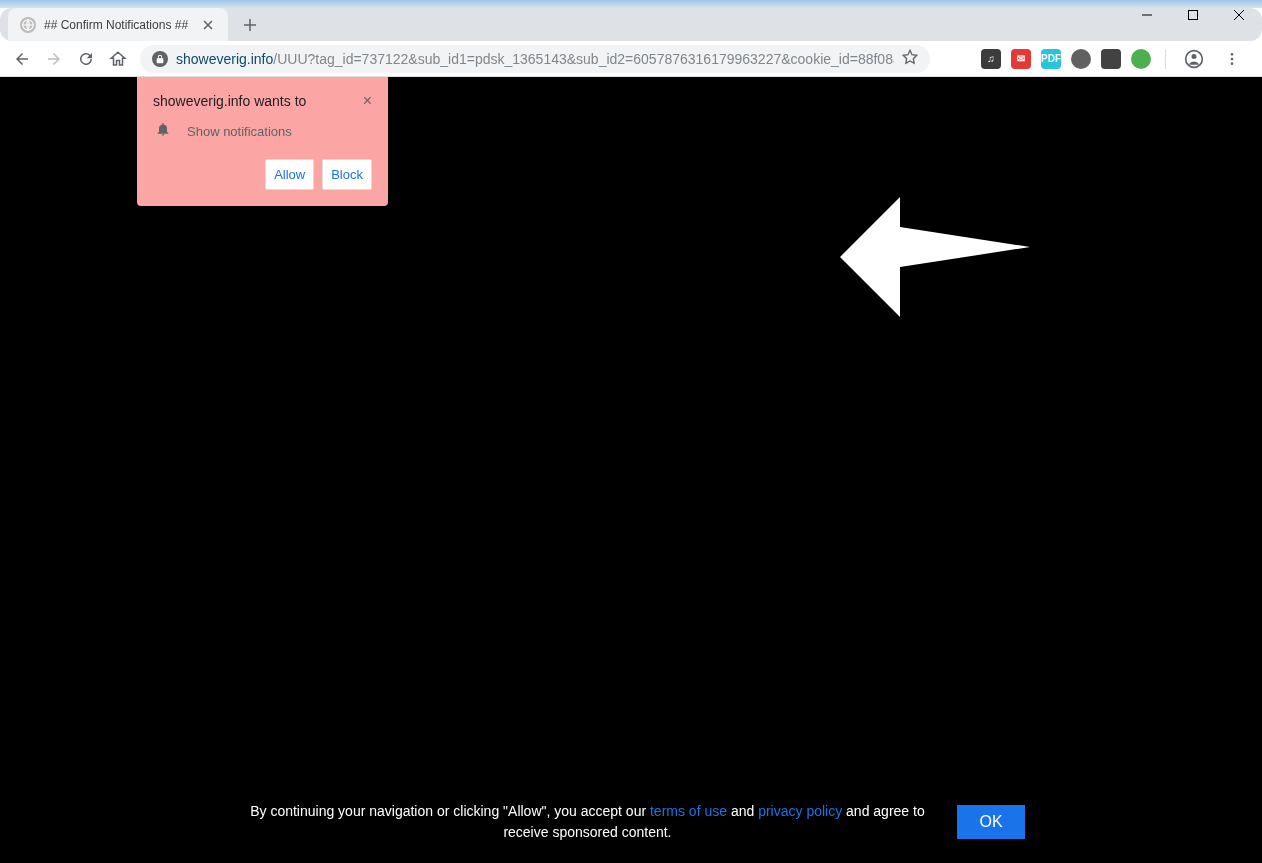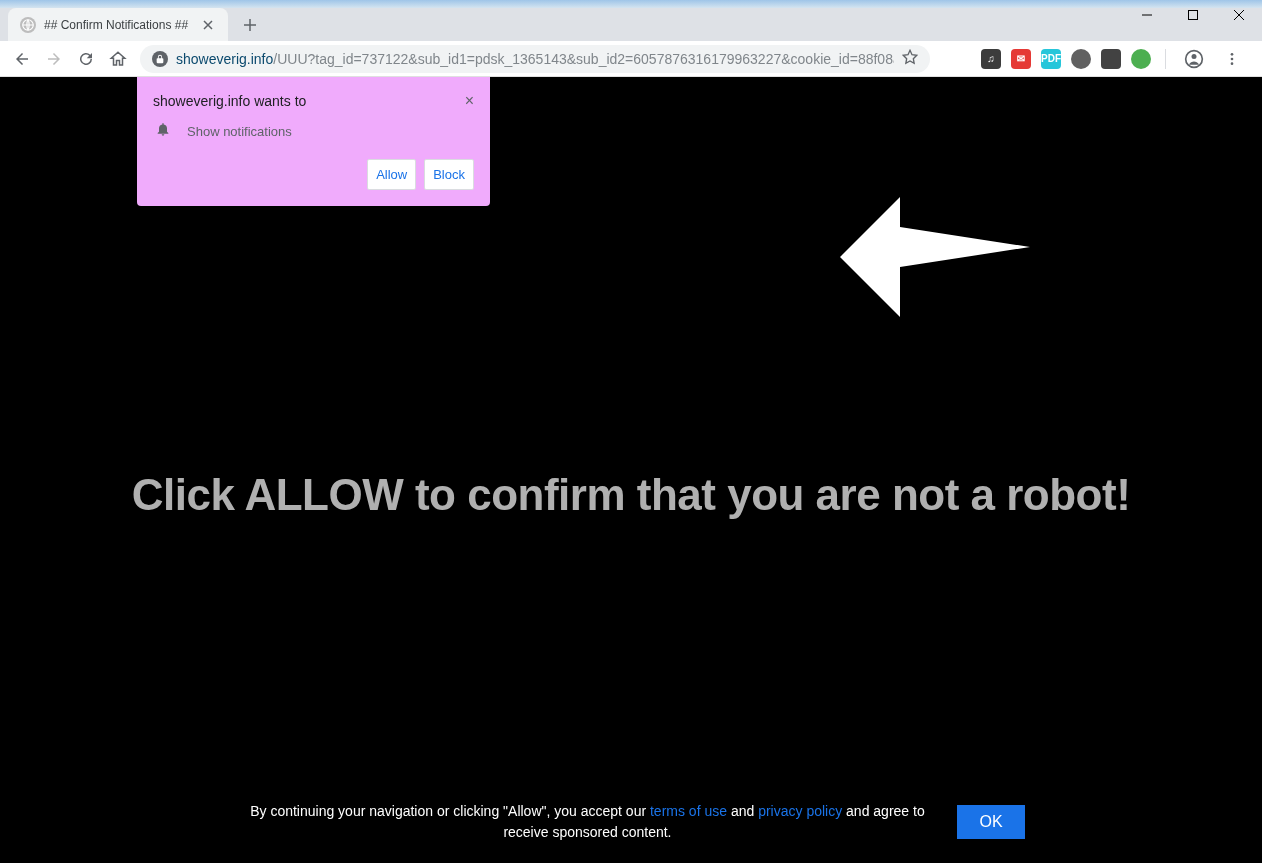--- a/index.html
+++ b/index.html
@@ -2,21 +2,21 @@
 <html><head>
   <meta charset="utf-8">
   <style>
     * { margin: 0; padding: 0; box-sizing: border-box; }
     body { font-family: 'Segoe UI', Arial, sans-serif; background: #fff; width: 1262px; height: 863px; overflow: hidden; }
     
     
     .titlebar { height: 8px; background: linear-gradient(to bottom, #9fc5e8 0%, #d4e4f0 100%); }
     
     
-    .tabstrip { height: 33px; background: #dee1e6; display: flex; align-items: flex-end; padding-left: 8px; position: relative; }
+    .tabstrip { height: 33px; background: #dee1e6; display: flex; align-items: flex-end; padding-left: 8px; position: relative; border-radius: 12px; }
     .tab { background: #f1f3f4; height: 33px; display: flex; align-items: center; padding: 0 12px; border-radius: 8px 8px 0 0; min-width: 220px; gap: 8px; }
     .tab-favicon { width: 16px; height: 16px; border-radius: 50%; background: #bdbdbd; display: flex; align-items: center; justify-content: center; }
     .tab-favicon svg { width: 14px; height: 14px; }
     .tab-title { font-size: 12px; color: #3c4043; flex: 1; }
     .tab-close { width: 16px; height: 16px; display: flex; align-items: center; justify-content: center; color: #5f6368; cursor: pointer; border-radius: 50%; }
     .newtab { width: 28px; height: 28px; display: flex; align-items: center; justify-content: center; color: #5f6368; cursor: pointer; margin-left: 8px; margin-bottom: 2px; border-radius: 50%; }
     .window-controls { position: absolute; right: 0; top: -8px; display: flex; }
     .wc-btn { width: 46px; height: 30px; display: flex; align-items: center; justify-content: center; color: #000; cursor: pointer; }
     
     
@@ -40,21 +40,21 @@
     
     .arrow { position: absolute; top: 100px; left: 840px; }
     
     
     .footer { position: absolute; bottom: 20px; left: 0; right: 0; display: flex; align-items: center; justify-content: center; gap: 20px; padding: 0 40px; }
     .footer-text { color: #fff; font-size: 14px; text-align: center; max-width: 700px; line-height: 1.5; }
     .footer-link { color: #1a73e8; text-decoration: none; cursor: pointer; margin-top: 44px; }
     .ok-btn { background: #1a73e8; color: #fff; border: none; padding: 8px 22px; font-size: 16px; cursor: pointer; }
     
     
-    .notif-popup { position: absolute; top: 0px; left: 137px; width: 353px; background: #f0abfc; border-radius: 0 0 4px 4px; box-shadow: 0 2px 10px rgba(0,0,0,0.3); padding: 16px; z-index: 100; }
+    .notif-popup { position: absolute; top: 0px; left: 137px; width: 251px; background: #fca5a5; border-radius: 0 0 4px 4px; box-shadow: 0 2px 10px rgba(0,0,0,0.3); padding: 16px; z-index: 100; }
     .notif-header { display: flex; align-items: flex-start; justify-content: space-between; margin-bottom: 12px; }
     .notif-title { font-size: 14px; color: #202124; }
     .notif-close { color: #5f6368; cursor: pointer; font-size: 16px; line-height: 1; }
     .notif-body { display: flex; align-items: center; gap: 16px; margin-bottom: 18px; padding-left: 2px; }
     .notif-bell { color: #5f6368; }
     .notif-msg { font-size: 13px; color: #5f6368; }
     .notif-actions { display: flex; gap: 8px; justify-content: flex-end; }
     .notif-btn { border: 1px solid #dadce0; background: #fff; color: #1a73e8; padding: 7px 8px; font-size: 13px; cursor: pointer; border-radius: 2px; }
   </style>
 </head>
@@ -182,21 +182,20 @@
       <button class="notif-btn">Block</button>
     </div>
   </div>
 
   <div class="arrow">
     <svg width="190" height="140" viewBox="0 0 190 140">
       <path d="M190 70 L60 50 L60 20 L0 80 L60 140 L60 90 L190 70 Z" fill="#fff"></path>
     </svg>
   </div>
 
-  <div class="main-text">Click ALLOW to confirm that you are not a robot!</div>
 
   <div class="footer">
     <div class="footer-text">
       <span>By continuing your navigation or clicking "Allow", you accept our </span><a class="footer-link">terms of use</a><span> and </span><a class="footer-link">privacy policy</a><span> and agree to receive sponsored content.</span>
     </div>
     <button class="ok-btn">OK</button>
   </div>
 
 </div>
 

